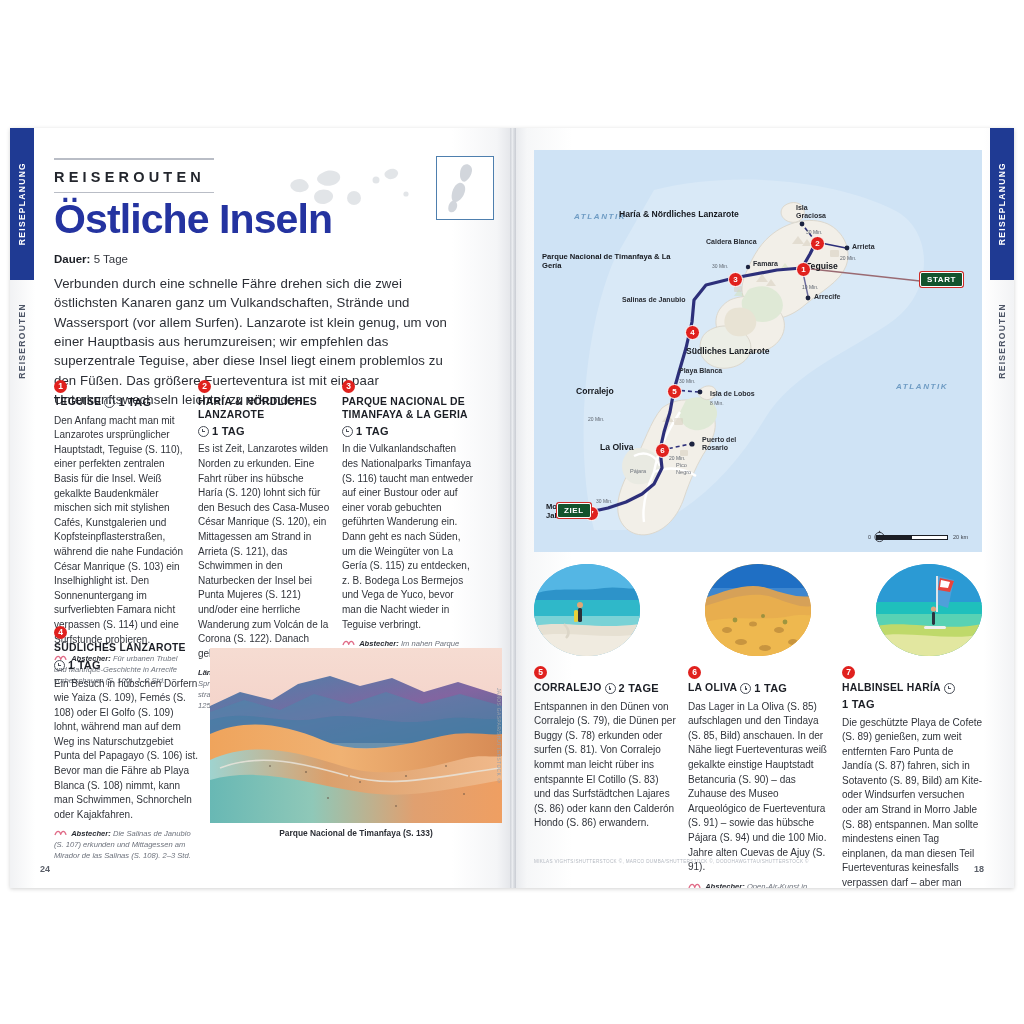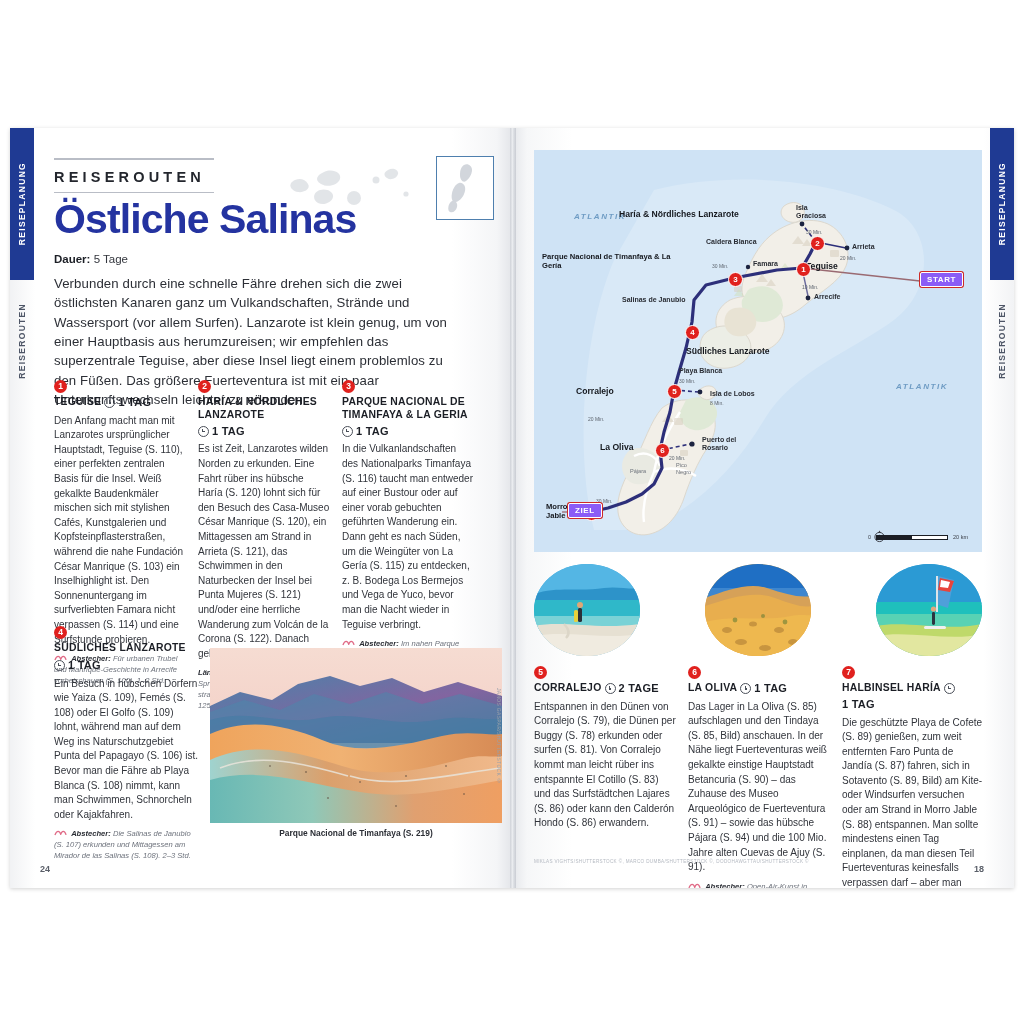--- a/index.html
+++ b/index.html
@@ -135,21 +135,21 @@
   .mlabel.m{font-size:8.6px;}
   .mlabel.town{font-size:7px;font-weight:700;color:#2a2d34;}
   .mlabel.faint{font-size:5.6px;font-weight:400;color:#6e737c;}
   .atl{position:absolute;font-style:italic;font-size:8px;color:#6f9cc4;letter-spacing:1.6px;font-weight:700;}
   .mnum{
     position:absolute;width:13px;height:13px;border-radius:50%;background:#e0211e;
     border:1.6px solid #fff;color:#fff;font-size:8px;font-weight:700;
     display:flex;align-items:center;justify-content:center;z-index:6;
   }
   .badge{
-    position:absolute;background:#8b5cf6;border:1.4px solid #fff;color:#fff;
+    position:absolute;background:#14532d;border:1.4px solid #fff;color:#fff;
     font-size:8px;font-weight:700;letter-spacing:.6px;padding:2px 6px;border-radius:2px;z-index:7;
     box-shadow:0 0 0 1px #cf2a26;
   }
   .ferry{position:absolute;font-size:5px;color:#5f6670;white-space:nowrap;}
   .scalebar{position:absolute;right:14px;bottom:12px;display:flex;align-items:center;gap:5px;font-size:5.5px;color:#3c4049;}
   .sbline{width:70px;height:3px;background:linear-gradient(90deg,#1b1e25 0 50%,#fff 50% 100%);border:.5px solid #1b1e25;}
   .compass{position:absolute;right:96px;bottom:9px;width:13px;height:13px;}
 </style>
 </head>
 <body>
@@ -186,21 +186,21 @@
             <path d="M22 26c4-1 7 3 6 8s-5 10-9 11-5-4-4-9 4-9 7-10z"></path>
             <path d="M15 44c3-1 6 2 5 6s-4 6-7 5-2-9 2-11z"></path>
           </g>
         </svg>
       </div>
 
       <div class="lp-inner">
         <div class="kicker-rule"></div>
         <div class="kicker">REISEROUTEN</div>
         <div class="kicker-rule2"></div>
-        <h1 class="title">Östliche Salinas</h1>
+        <h1 class="title">Östliche Inseln</h1>
         <p class="duration">
           <b>Dauer:</b>
           <span>5 Tage</span>
         </p>
         <p class="intro">Verbunden durch eine schnelle Fähre drehen sich die zwei östlichsten Kanaren ganz um Vulkandschaften, Strände und Wassersport (vor allem Surfen). Lanzarote ist klein genug, um von einer Hauptbasis aus herumzureisen; wir empfehlen das superzentrale Teguise, aber diese Insel liegt einem problemlos zu den Füßen. Das größere Fuerteventura ist mit ein paar Unterkunftswechseln leichter zu erkunden.</p>
       </div>
 
       <div class="cols">
 
         <div class="col">
@@ -317,21 +317,21 @@
               <circle cx="96" cy="124" r="1.1"></circle>
             <circle cx="150" cy="134" r="1"></circle>
               <circle cx="196" cy="128" r="1.1"></circle>
             <circle cx="236" cy="118" r="1"></circle>
               <circle cx="118" cy="150" r="1.1"></circle>
             <circle cx="186" cy="158" r="1"></circle>
               <circle cx="254" cy="146" r="1"></circle>
           </g>
         </svg>
       </div>
-      <div class="photo-cap">Parque Nacional de Timanfaya (S. 219)</div>
+      <div class="photo-cap">Parque Nacional de Timanfaya (S. 133)</div>
       <div class="photo-credit-v">JANOS GASPAR/SHUTTERSTOCK ©</div>
 
       <div class="pagenum l">24</div>
     </div>
 
     <div class="page page-right">
 
       <div class="tab-blue tab-r-blue">
         <span>REISEPLANUNG</span>
       </div>
@@ -458,21 +458,21 @@
         <div class="mnum" style="left:262px;top:112px;">1</div>
         <div class="mnum" style="left:276px;top:86px;">2</div>
         <div class="mnum" style="left:194px;top:122px;">3</div>
         <div class="mnum" style="left:151px;top:175px;">4</div>
         <div class="mnum" style="left:133px;top:234px;">5</div>
         <div class="mnum" style="left:121px;top:293px;">6</div>
         <div class="mnum" style="left:50px;top:356px;">7</div>
 
         
         <div class="badge" style="left:386px;top:122px;">START</div>
-        <div class="badge" style="left:34px;top:353px;">ZIEL</div>
+        <div class="badge" style="left:23px;top:353px;">ZIEL</div>
 
         
         <svg class="compass" viewBox="0 0 13 13">
           <circle cx="6.5" cy="7" r="4.6" fill="none" stroke="#3c4049" stroke-width="1"></circle>
           <circle cx="6.5" cy="7" r="1.7" fill="none" stroke="#3c4049" stroke-width="1"></circle>
           <path d="M6.5 0.6 L8 3 L5 3Z" fill="#3c4049"></path>
         </svg>
         <div class="scalebar">
           <span>0</span>
           <span class="sbline"></span>

